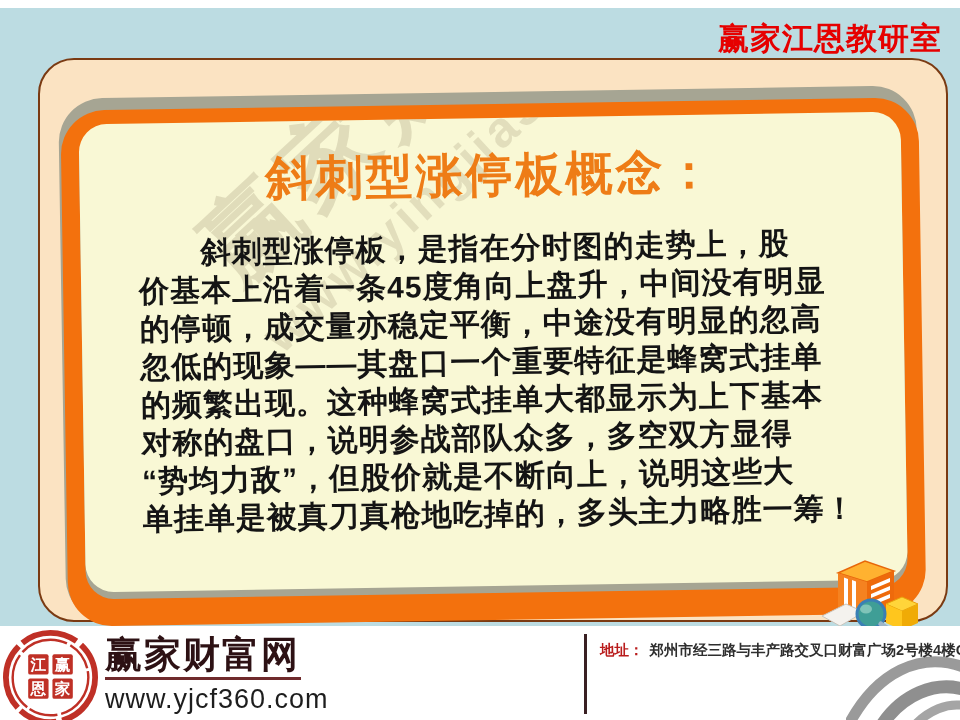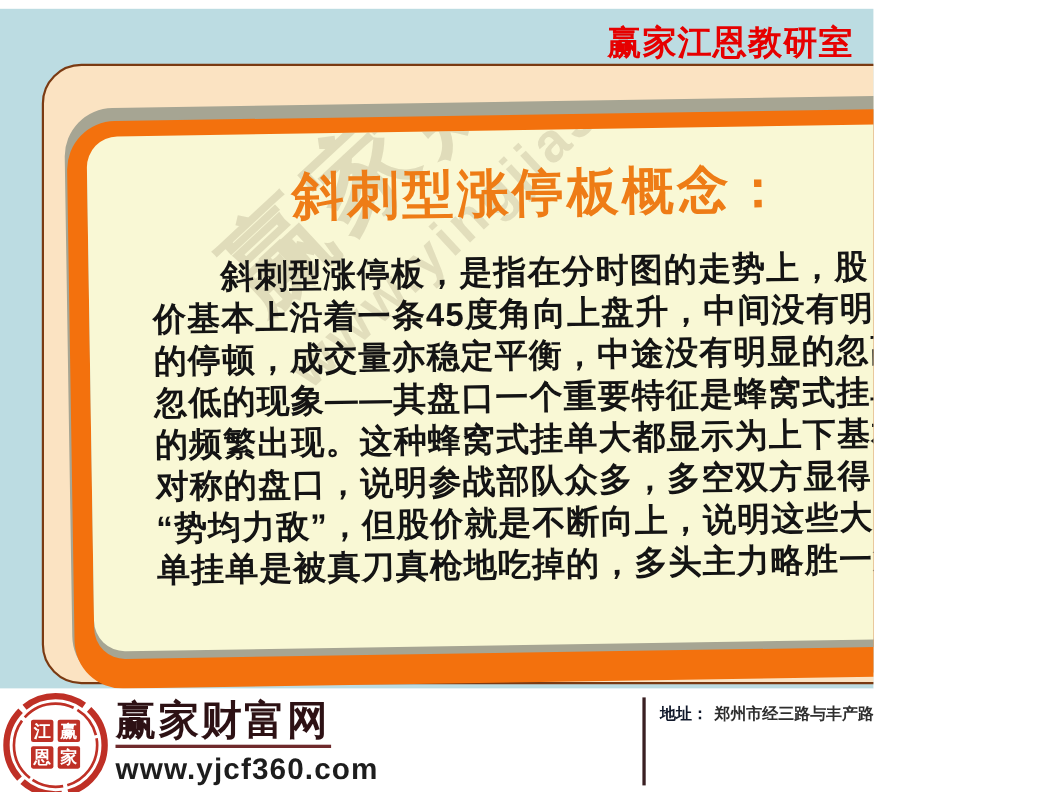--- a/index.html
+++ b/index.html
@@ -1,19 +1,19 @@
 <!DOCTYPE html>
 <html><head>
 <meta charset="utf-8">
 <style>
   * { margin:0; padding:0; box-sizing:border-box; }
   html,body { width:960px; height:720px; }
   body { font-family:"Liberation Sans", sans-serif; position:relative; overflow:hidden; background:#ffffff; }
 
-  .page { position:absolute; inset:0; width:794px; height:720px; overflow:hidden; }
+  .page { position:absolute; inset:0; width:960px; height:720px; overflow:hidden; }
 
   .top-strip { position:absolute; left:0; top:0; width:960px; height:8px; background:#ffffff; }
   .bg-blue   { position:absolute; left:0; top:8px; width:960px; height:618px; background:#bcdce2; }
 
   .studio-label {
     position:absolute; top:18px; right:18px;
     font-family:"Liberation Serif","DejaVu Serif",serif;
     font-weight:700; font-size:31px; color:#e60000; letter-spacing:1px;
   }
 
@@ -62,28 +62,28 @@
   .seal { position:absolute; left:2px; top:3px; width:97px; height:97px; }
   .seal text { font-family:"Liberation Serif","DejaVu Serif",serif; font-weight:700; }
 
   .site-name {
     position:absolute; left:105px; top:4px;
     font-size:37px; font-weight:800; color:#2d1114; letter-spacing:2px;
   }
   .site-rule { position:absolute; left:105px; top:51px; width:196px; height:3px; background:#6f2a2c; }
   .site-url {
     position:absolute; left:105px; top:58px;
-    font-size:27px; font-weight:700; color:#1d1d1d; letter-spacing:1px;
+    font-size:27px; font-weight:400; color:#1d1d1d; letter-spacing:1px;
   }
 
   .v-divider { position:absolute; left:584px; top:8px; width:3px; height:80px; background:#3a2023; }
 
   .contact { position:absolute; left:600px; top:10px; width:356px; }
   .contact-row { font-size:14.5px; font-weight:700; color:#2e2e2e; line-height:28px; white-space:nowrap; }
-  .contact-row .lbl { color:#0f172a; margin-right:6px; }
+  .contact-row .lbl { color:#b91c1c; margin-right:6px; }
 
   .swirl { position:absolute; right:-6px; bottom:-8px; width:120px; height:86px; }
 </style>
 </head>
 <body>
 
 <div class="page">
 
   <div class="top-strip"></div>
   <div class="bg-blue"></div>

